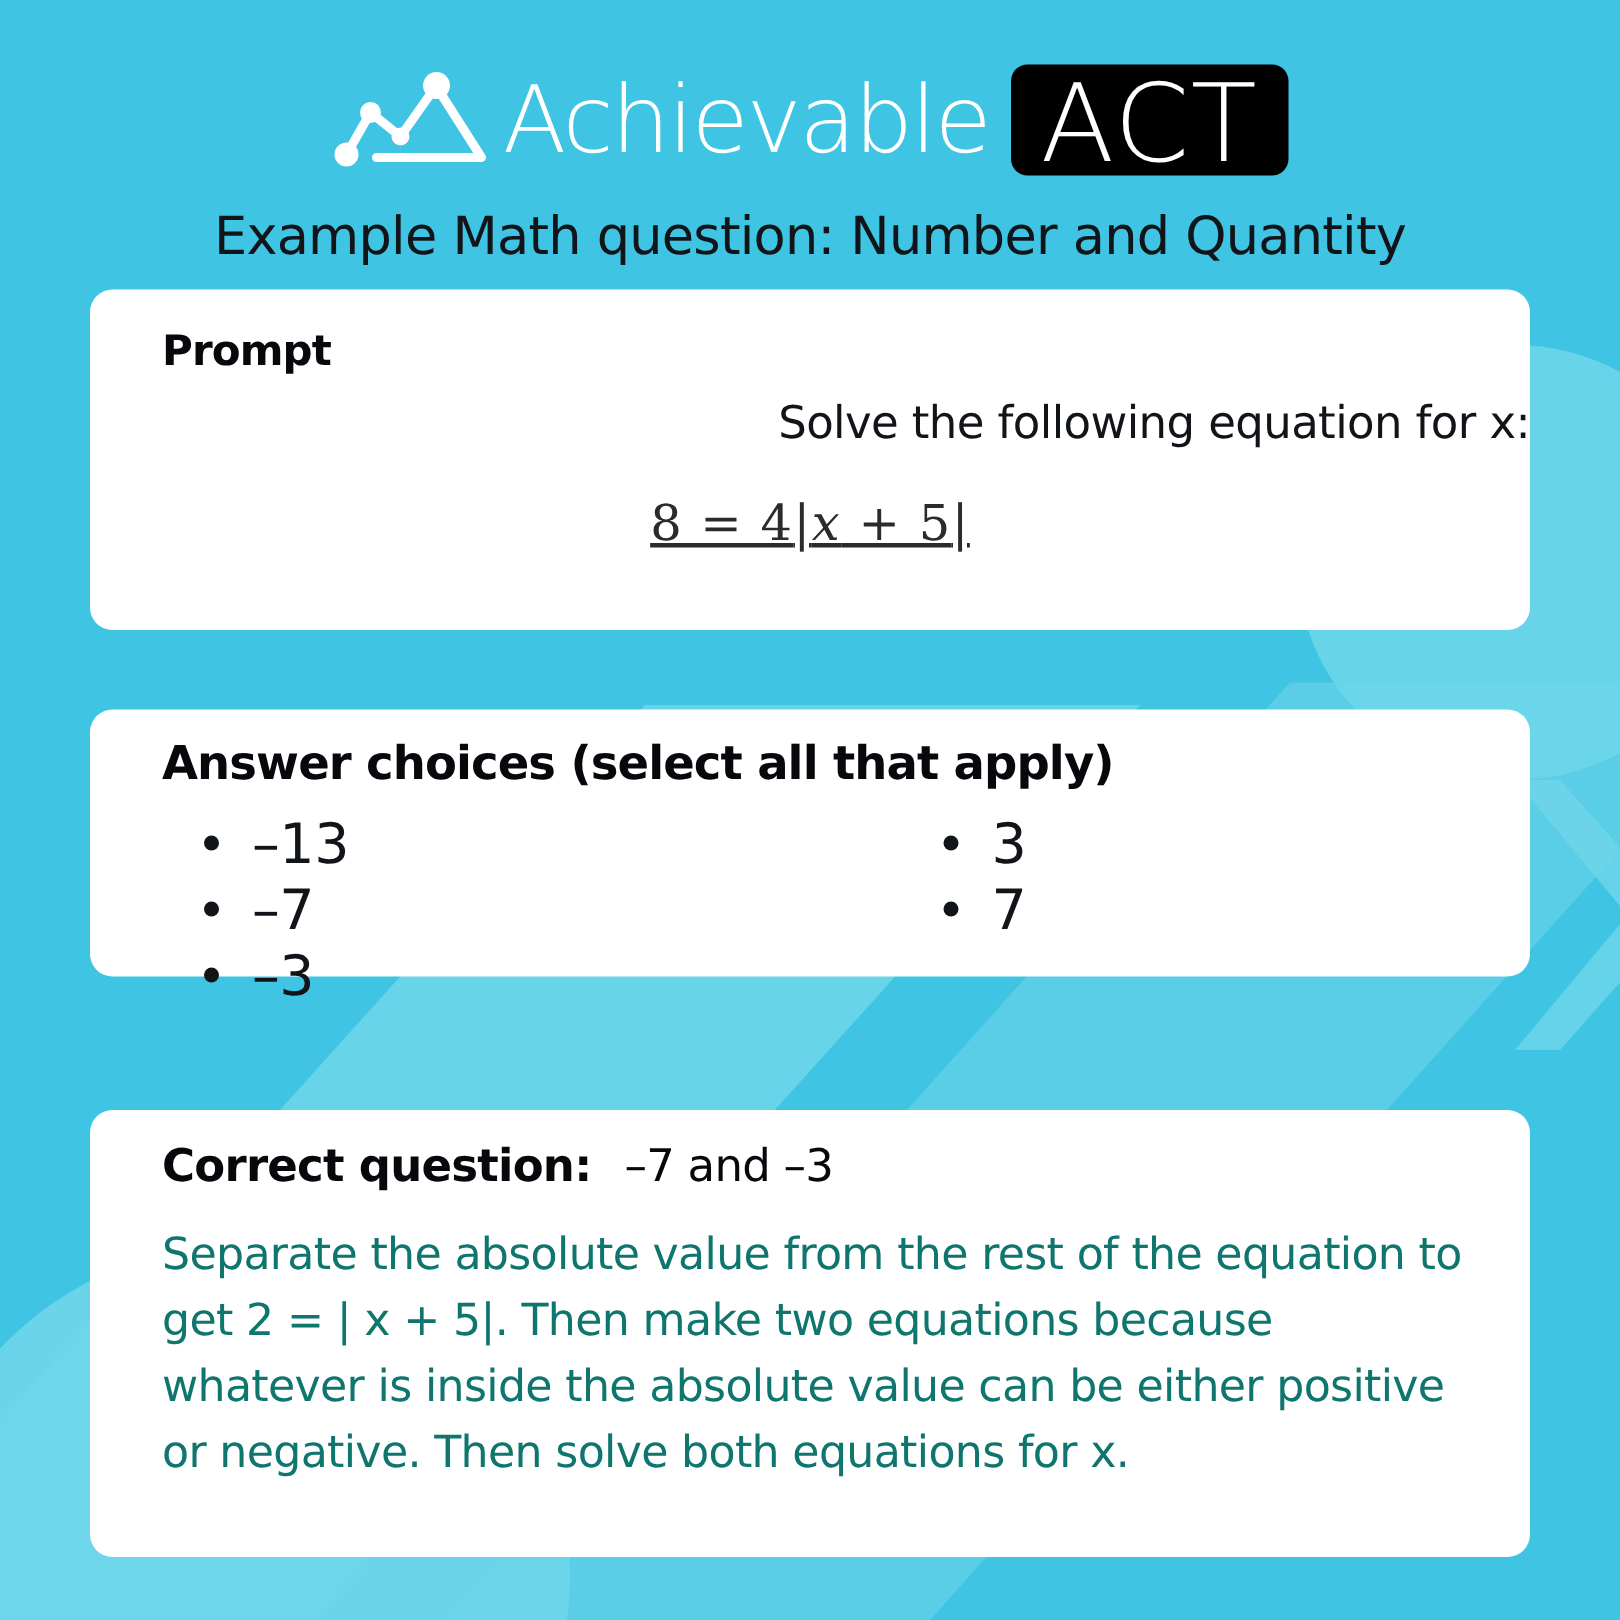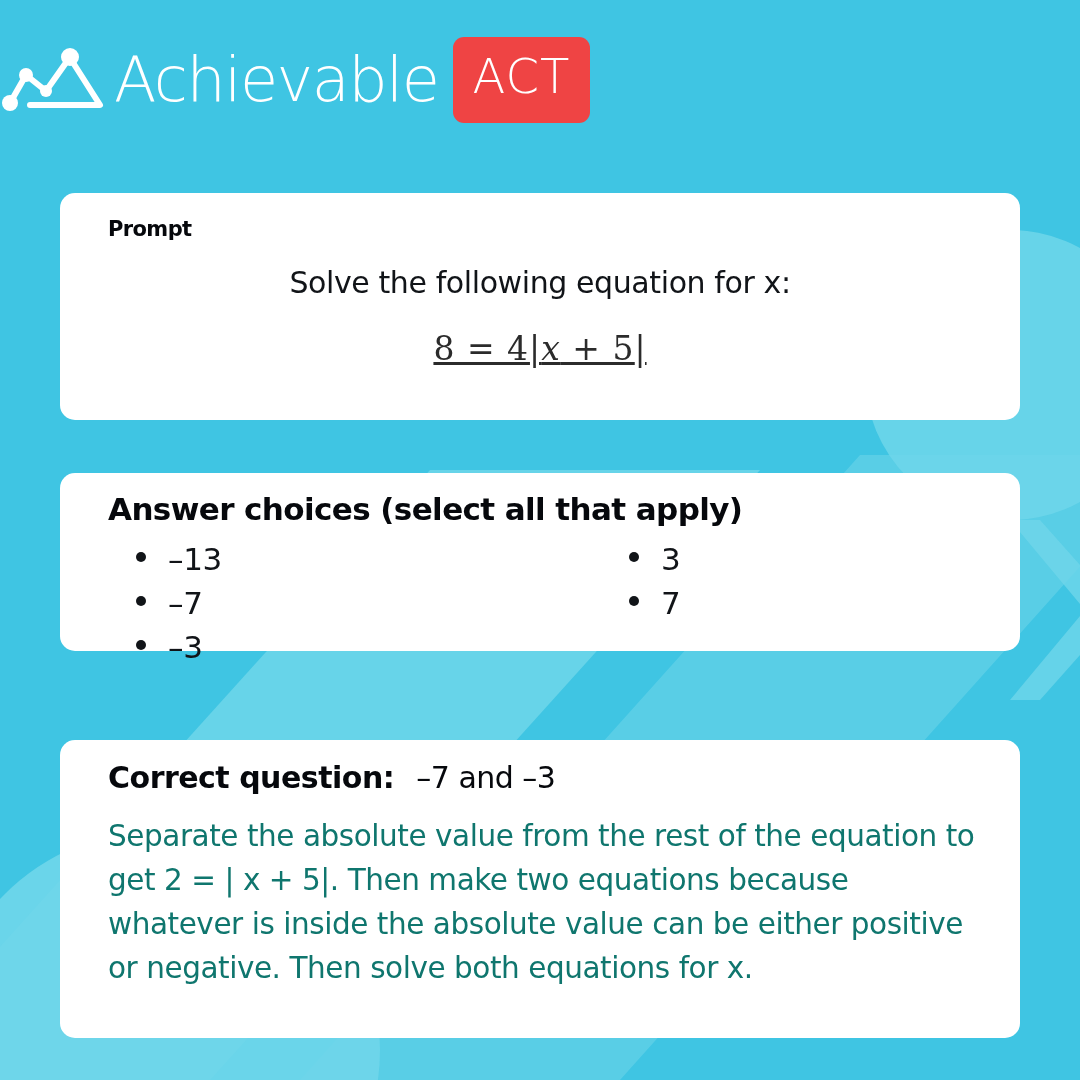--- a/index.html
+++ b/index.html
@@ -34,20 +34,21 @@
     position: absolute;
     top: 0;
     left: 0;
     width: 1080px;
     text-align: center;
     z-index: 5;
   }
   .logo-row {
     display: flex;
     align-items: center;
+    justify-content: center;
     gap: 14px;
     padding-top: 34px;
     height: 92px;
   }
   .logo-mark {
     width: 104px;
     height: 66px;
     display: block;
     flex: 0 0 auto;
     margin-right: -4px;
@@ -55,27 +56,27 @@
   .logo-word {
     font-family: "DejaVu Sans", sans-serif;
     font-size: 62px;
     font-weight: 300;
     color: #ffffff;
     letter-spacing: -1.5px;
     line-height: 66px;
     white-space: nowrap;
   }
   .act-badge {
-    background: #ef4444;
+    background: #000000;
     color: #ffffff;
     font-family: "DejaVu Sans", sans-serif;
-    font-size: 48px;
+    font-size: 72px;
     font-weight: 300;
     letter-spacing: 1px;
-    padding: 8px 20px 16px 20px;
+    padding: 8px 20px 4px 20px;
     border-radius: 11px;
     line-height: 62px;
     white-space: nowrap;
   }
   .subtitle {
     margin-top: 12px;
     font-family: "DejaVu Sans", sans-serif;
     font-size: 35px;
     font-weight: 400;
     color: #111418;
@@ -93,37 +94,37 @@
     box-sizing: border-box;
     z-index: 4;
   }
   #card-prompt { top: 193px; height: 227px; }
   #card-choices { top: 473px; height: 178px; }
   #card-answer  { top: 740px; height: 298px; }
 
   .card-title {
     font-family: "DejaVu Sans", sans-serif;
     font-weight: bold;
-    font-size: 21px;
+    font-size: 28px;
     color: #06080c;
     letter-spacing: -0.6px;
   }
 
   
   #card-prompt .card-title {
     position: absolute;
     left: 48px;
     top: 24px;
   }
   .prompt-question {
     position: absolute;
     left: 0;
     right: 0;
     top: 72px;
-    text-align: center;
+    text-align: right;
     font-family: "DejaVu Sans", sans-serif;
     font-size: 30px;
     font-weight: 400;
     color: #111418;
     letter-spacing: -0.4px;
   }
   .prompt-equation {
     position: absolute;
     left: 0;
     right: 0;
@@ -161,21 +162,21 @@
   .choice-col {
     width: 50%;
     box-sizing: border-box;
   }
   .choice-col.right { padding-left: 58px; }
   .choice-item {
     display: flex;
     align-items: baseline;
     height: 44px;
     font-family: "DejaVu Sans", sans-serif;
-    font-size: 31px;
+    font-size: 37px;
     color: #111418;
     letter-spacing: -0.3px;
   }
   .choice-bullet {
     width: 10px;
     height: 10px;
     border-radius: 50%;
     background: #111418;
     margin-right: 22px;
     margin-left: 28px;
@@ -244,20 +245,21 @@
         <path d="M 10 56 L 26 28 L 46 44 L 70 10" fill="none" stroke="#ffffff" stroke-width="6" stroke-linecap="round" stroke-linejoin="round"></path>
 
         <circle cx="10" cy="56" r="8" fill="#ffffff"></circle>
         <circle cx="26" cy="28" r="7" fill="#ffffff"></circle>
         <circle cx="46" cy="44" r="6" fill="#ffffff"></circle>
         <circle cx="70" cy="10" r="9" fill="#ffffff"></circle>
       </svg>
       <span class="logo-word">Achievable</span>
       <span class="act-badge">ACT</span>
     </div>
+    <div class="subtitle">Example Math question: Number and Quantity</div>
   </div>
 
   <div class="card" id="card-prompt">
     <div class="card-title">Prompt</div>
     <div class="prompt-question">Solve the following equation for x:</div>
     <div class="prompt-equation">
       <span>8 = 4</span><span class="bar">|</span><span class="ital">x</span><span> + 5</span><span class="bar">|</span>
     </div>
   </div>
 

